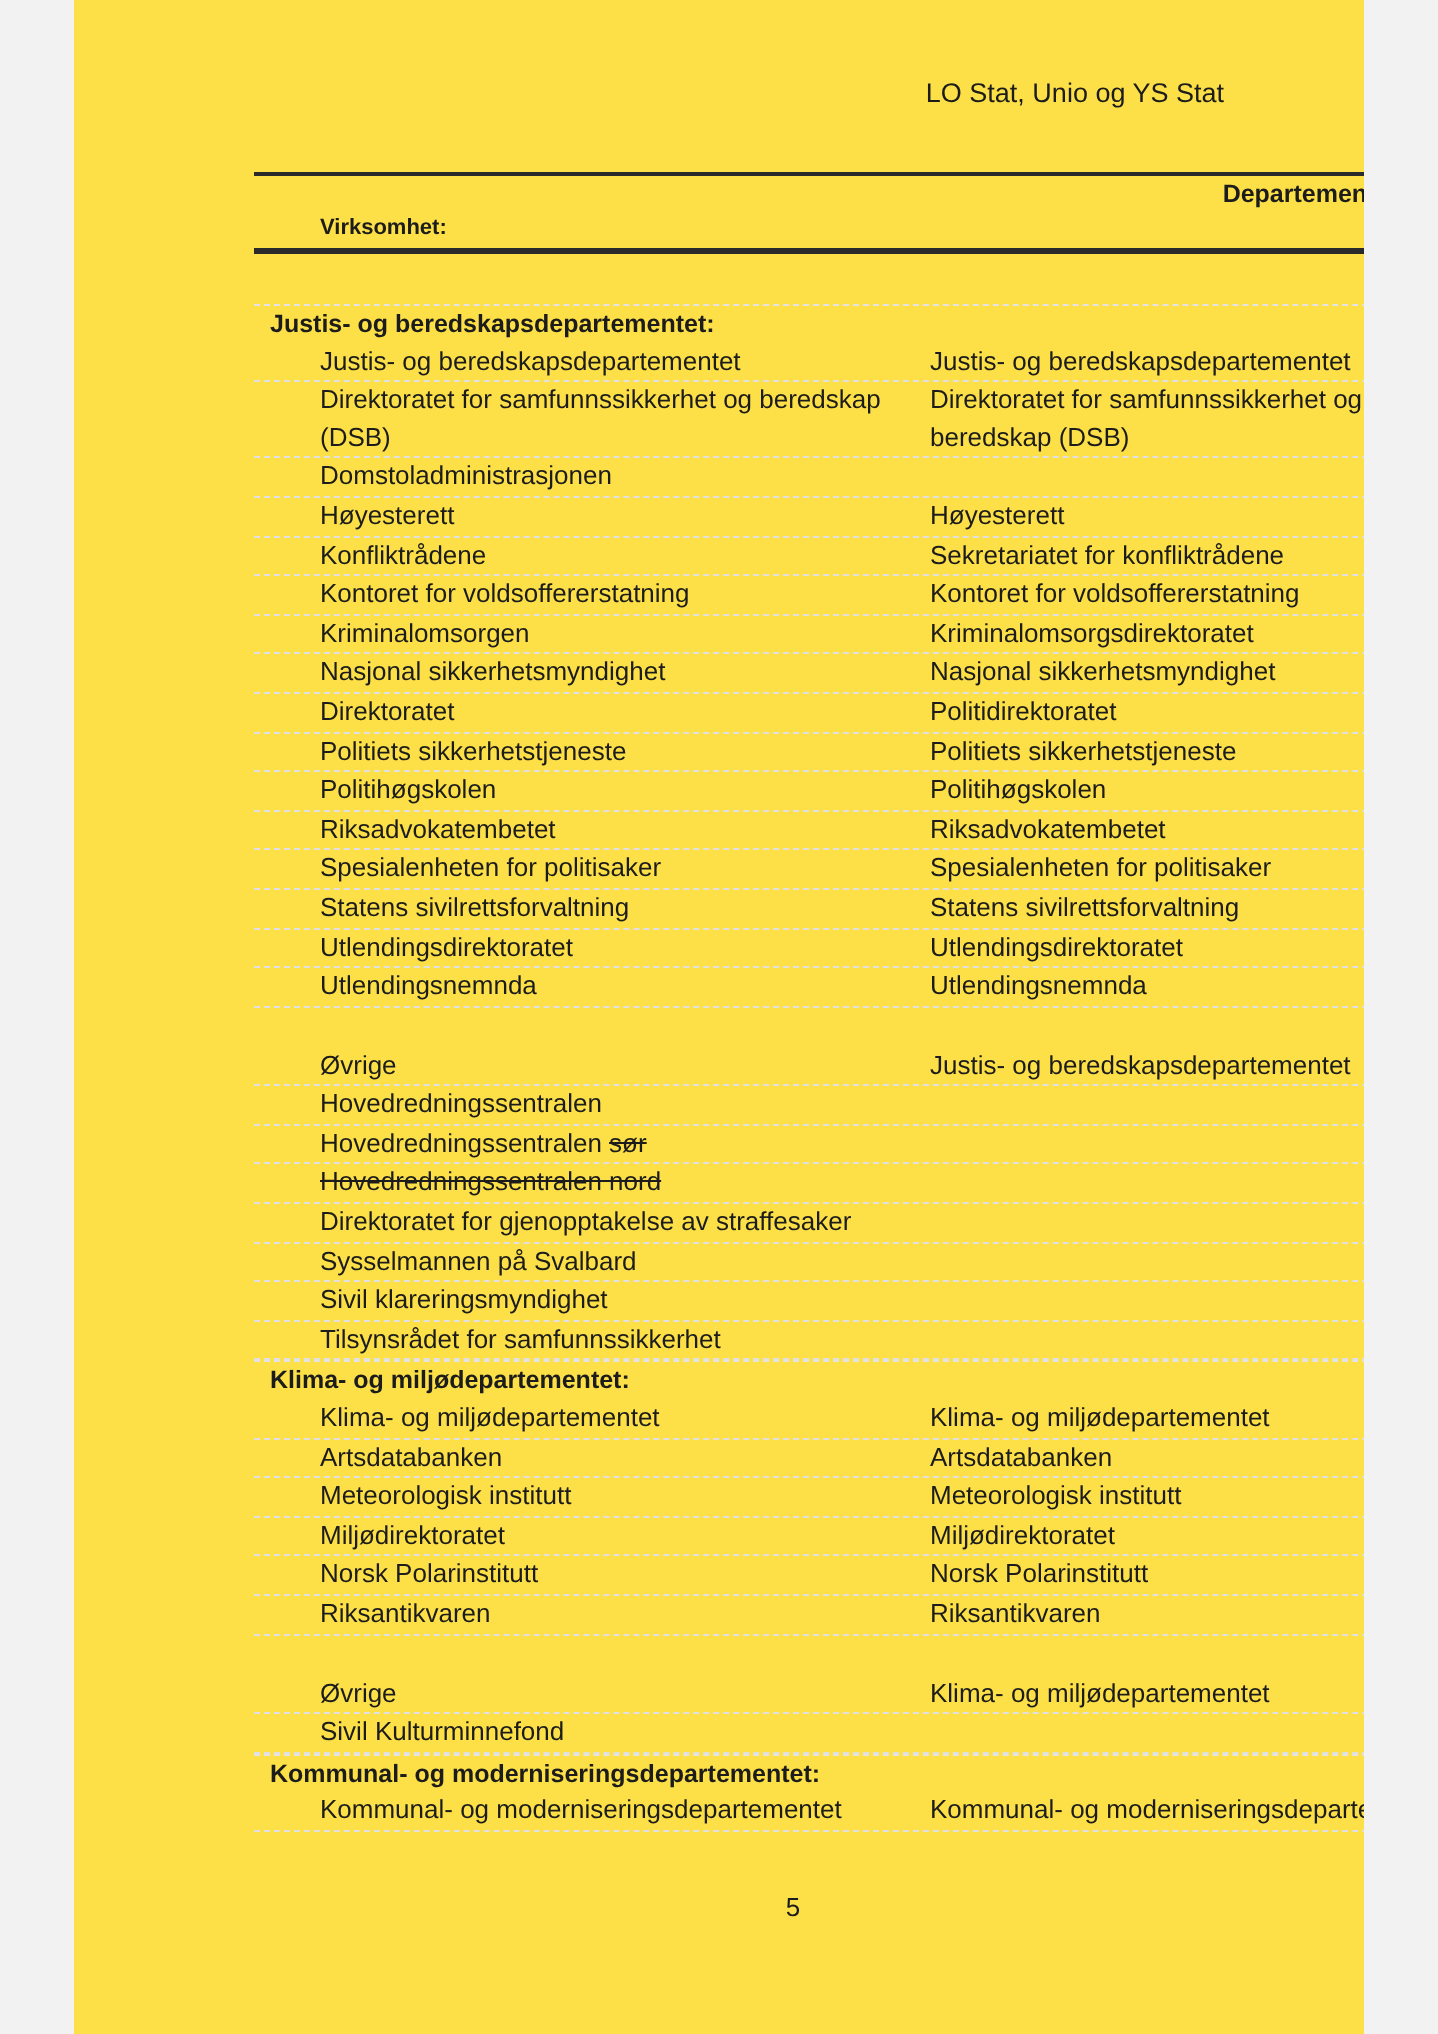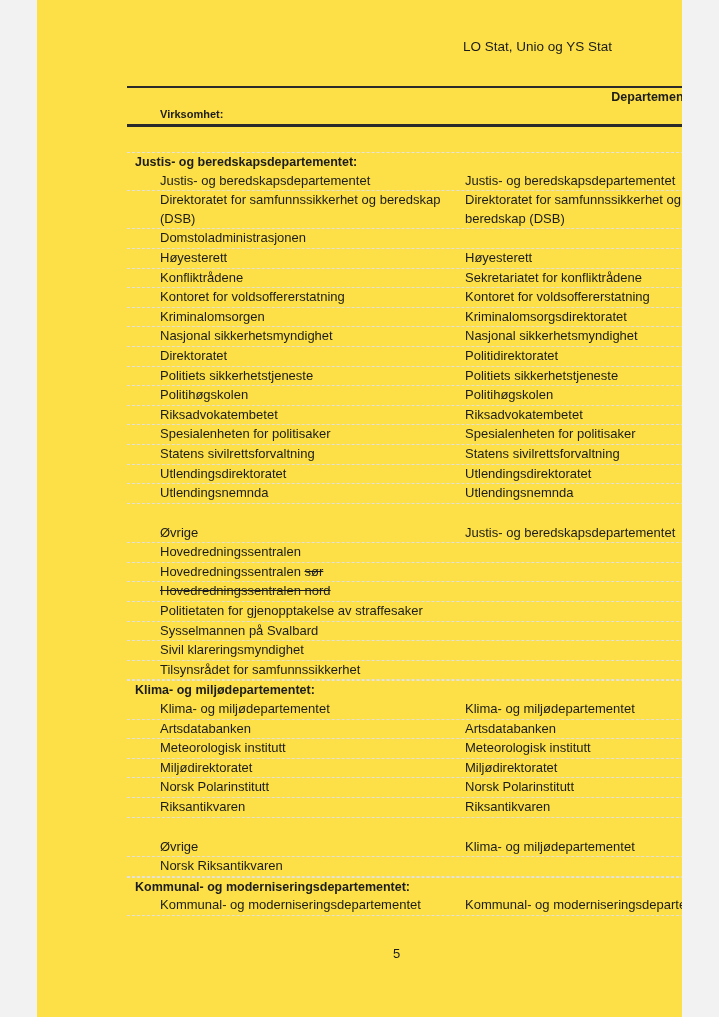--- a/index.html
+++ b/index.html
@@ -145,21 +145,21 @@
           </div>
           <div class="row">
             <div class="cell-left">Hovedredningssentralen <s>sør</s></div>
             <div class="cell-right"></div>
           </div>
           <div class="row">
             <div class="cell-left"><s>Hovedredningssentralen nord</s></div>
             <div class="cell-right"></div>
           </div>
           <div class="row">
-            <div class="cell-left">Politietaten for gjenopptakelse av straffesaker</div>
+            <div class="cell-left">Direktoratet for gjenopptakelse av straffesaker</div>
             <div class="cell-right"></div>
           </div>
           <div class="row">
             <div class="cell-left">Sysselmannen på Svalbard</div>
             <div class="cell-right"></div>
           </div>
           <div class="row">
             <div class="cell-left">Sivil klareringsmyndighet</div>
             <div class="cell-right"></div>
           </div>
@@ -196,21 +196,21 @@
             <div class="cell-left">Riksantikvaren</div>
             <div class="cell-right">Riksantikvaren</div>
           </div>
         </div>
         <div class="group">
           <div class="row">
             <div class="cell-left bold">Øvrige</div>
             <div class="cell-right">Klima- og miljødepartementet</div>
           </div>
           <div class="row">
-            <div class="cell-left">Norsk Riksantikvaren</div>
+            <div class="cell-left">Sivil Kulturminnefond</div>
             <div class="cell-right"></div>
           </div>
         </div>
       </div>
       <div class="section">
         <div class="section-title">Kommunal- og moderniseringsdepartementet:</div>
         <div class="group">
           <div class="row">
             <div class="cell-left">Kommunal- og moderniseringsdepartementet</div>
             <div class="cell-right">Kommunal- og moderniseringsdepartementet</div>

